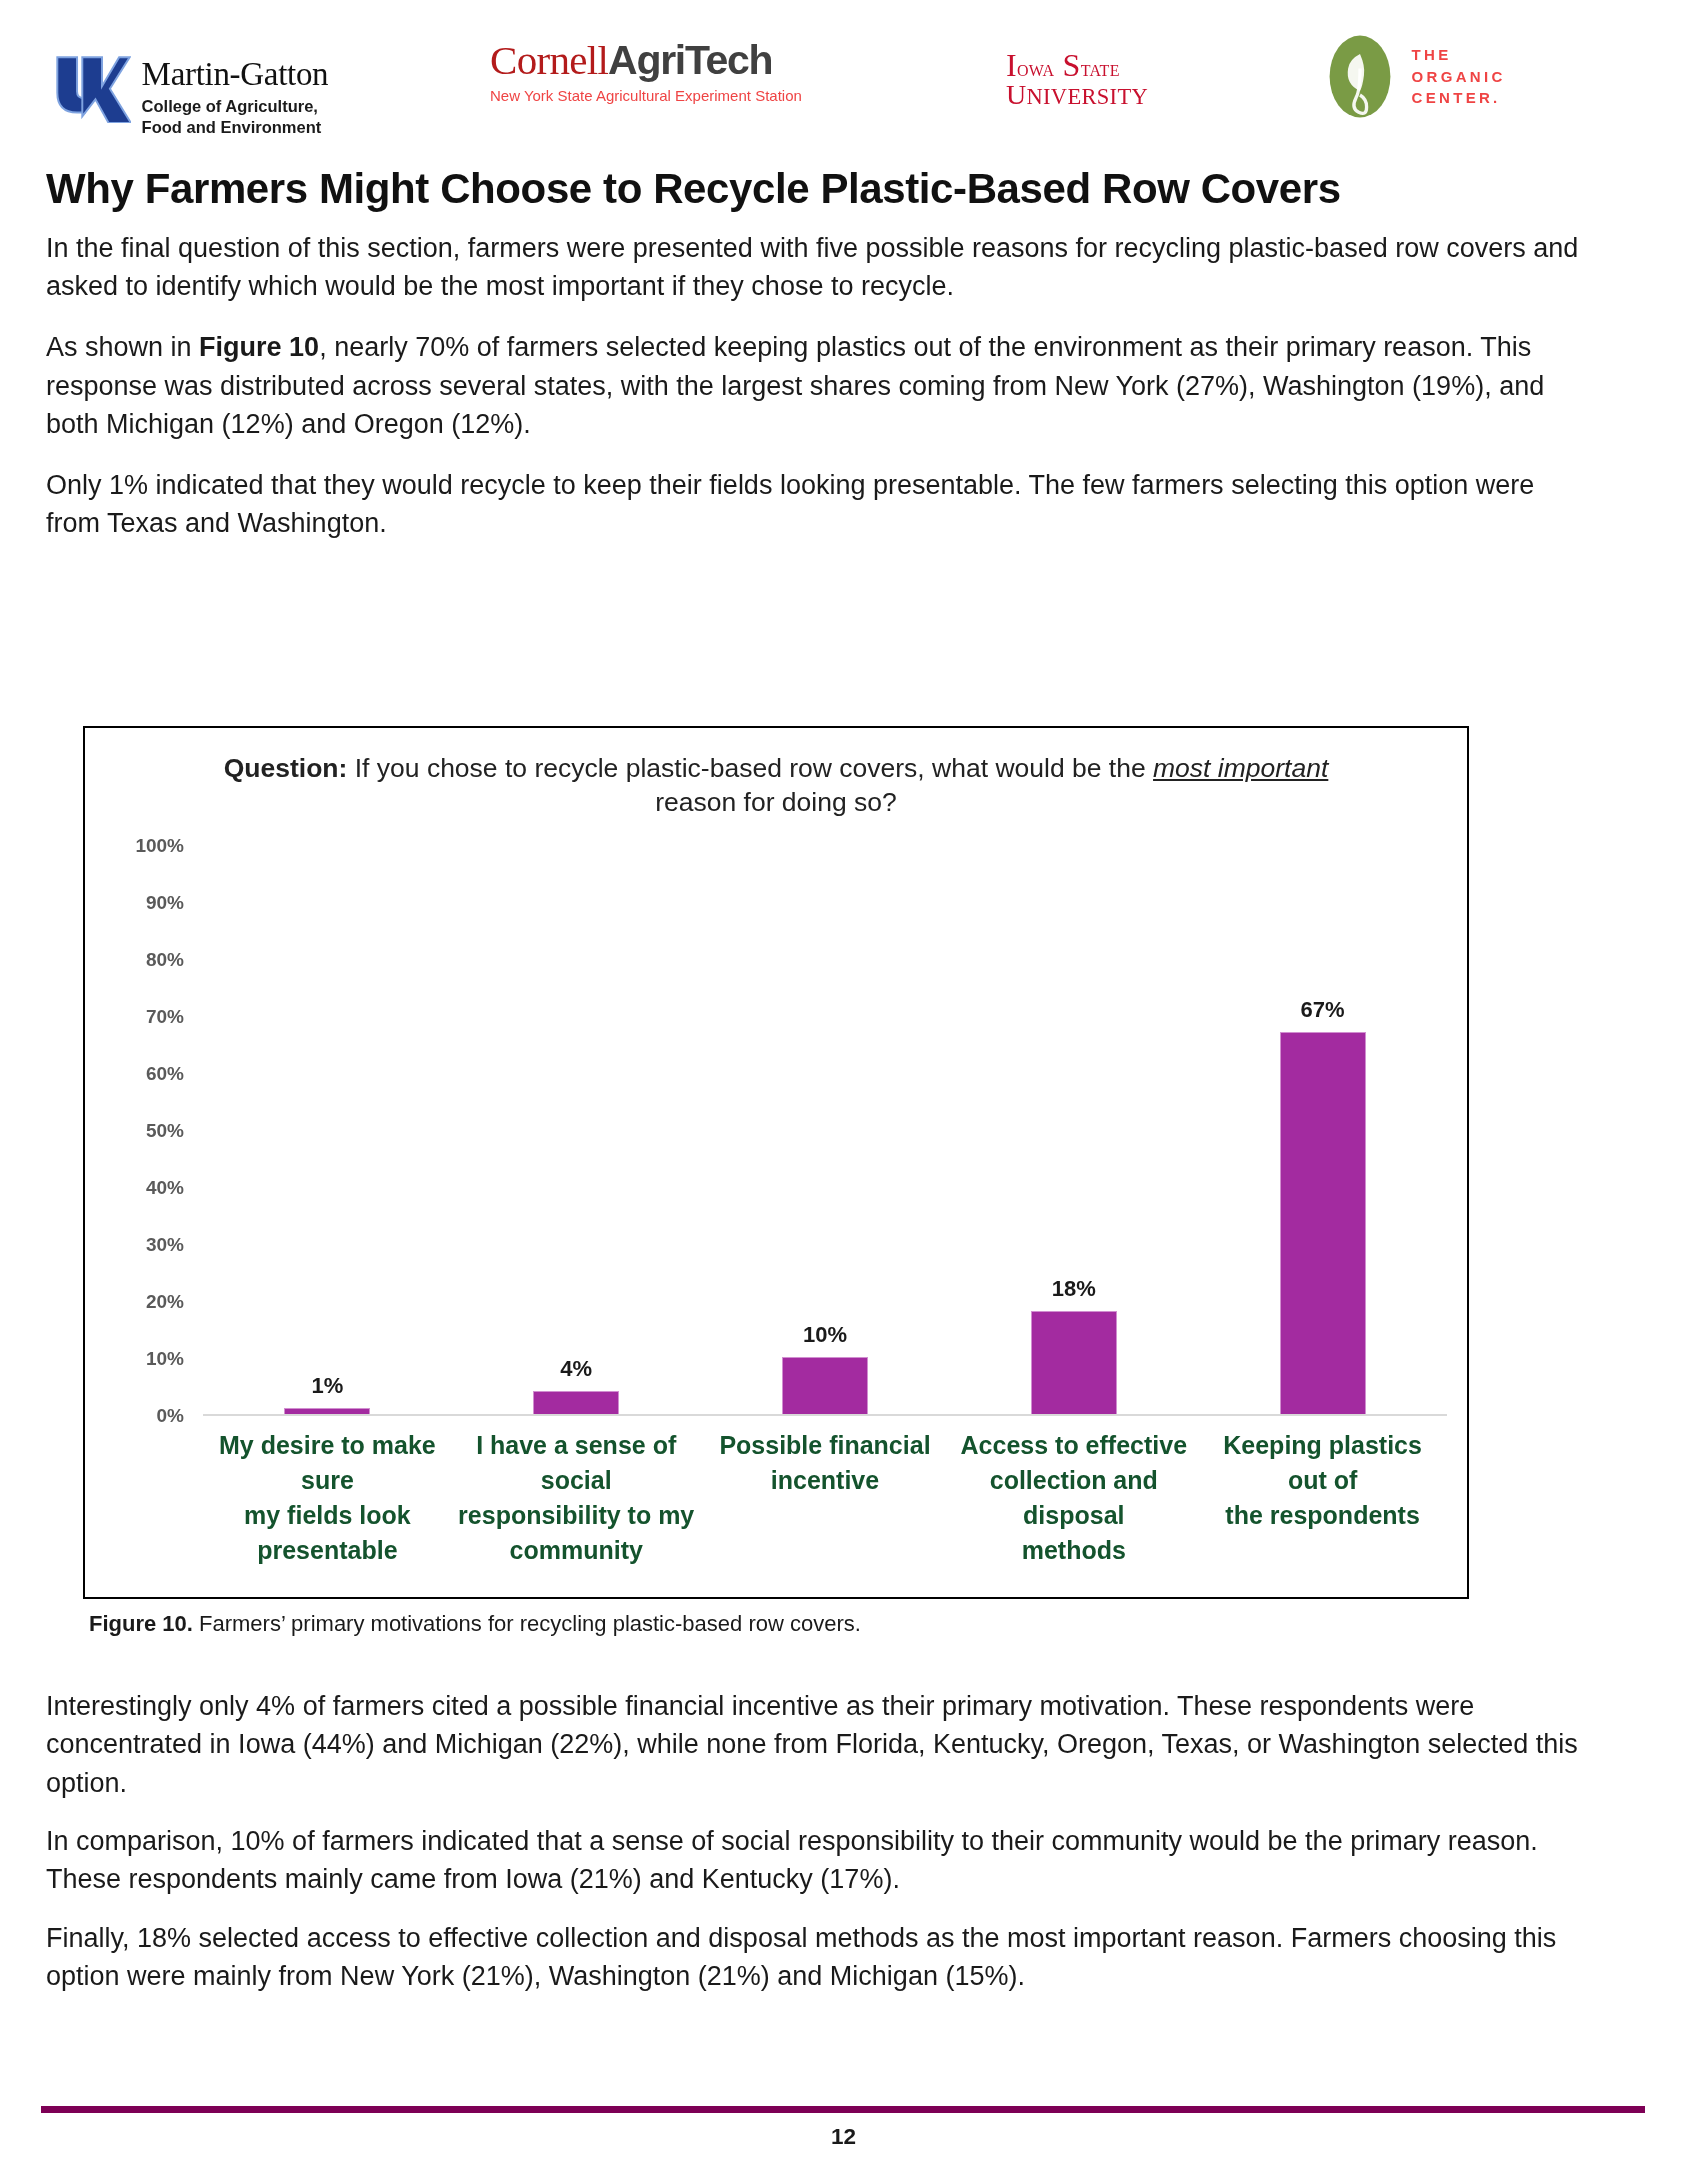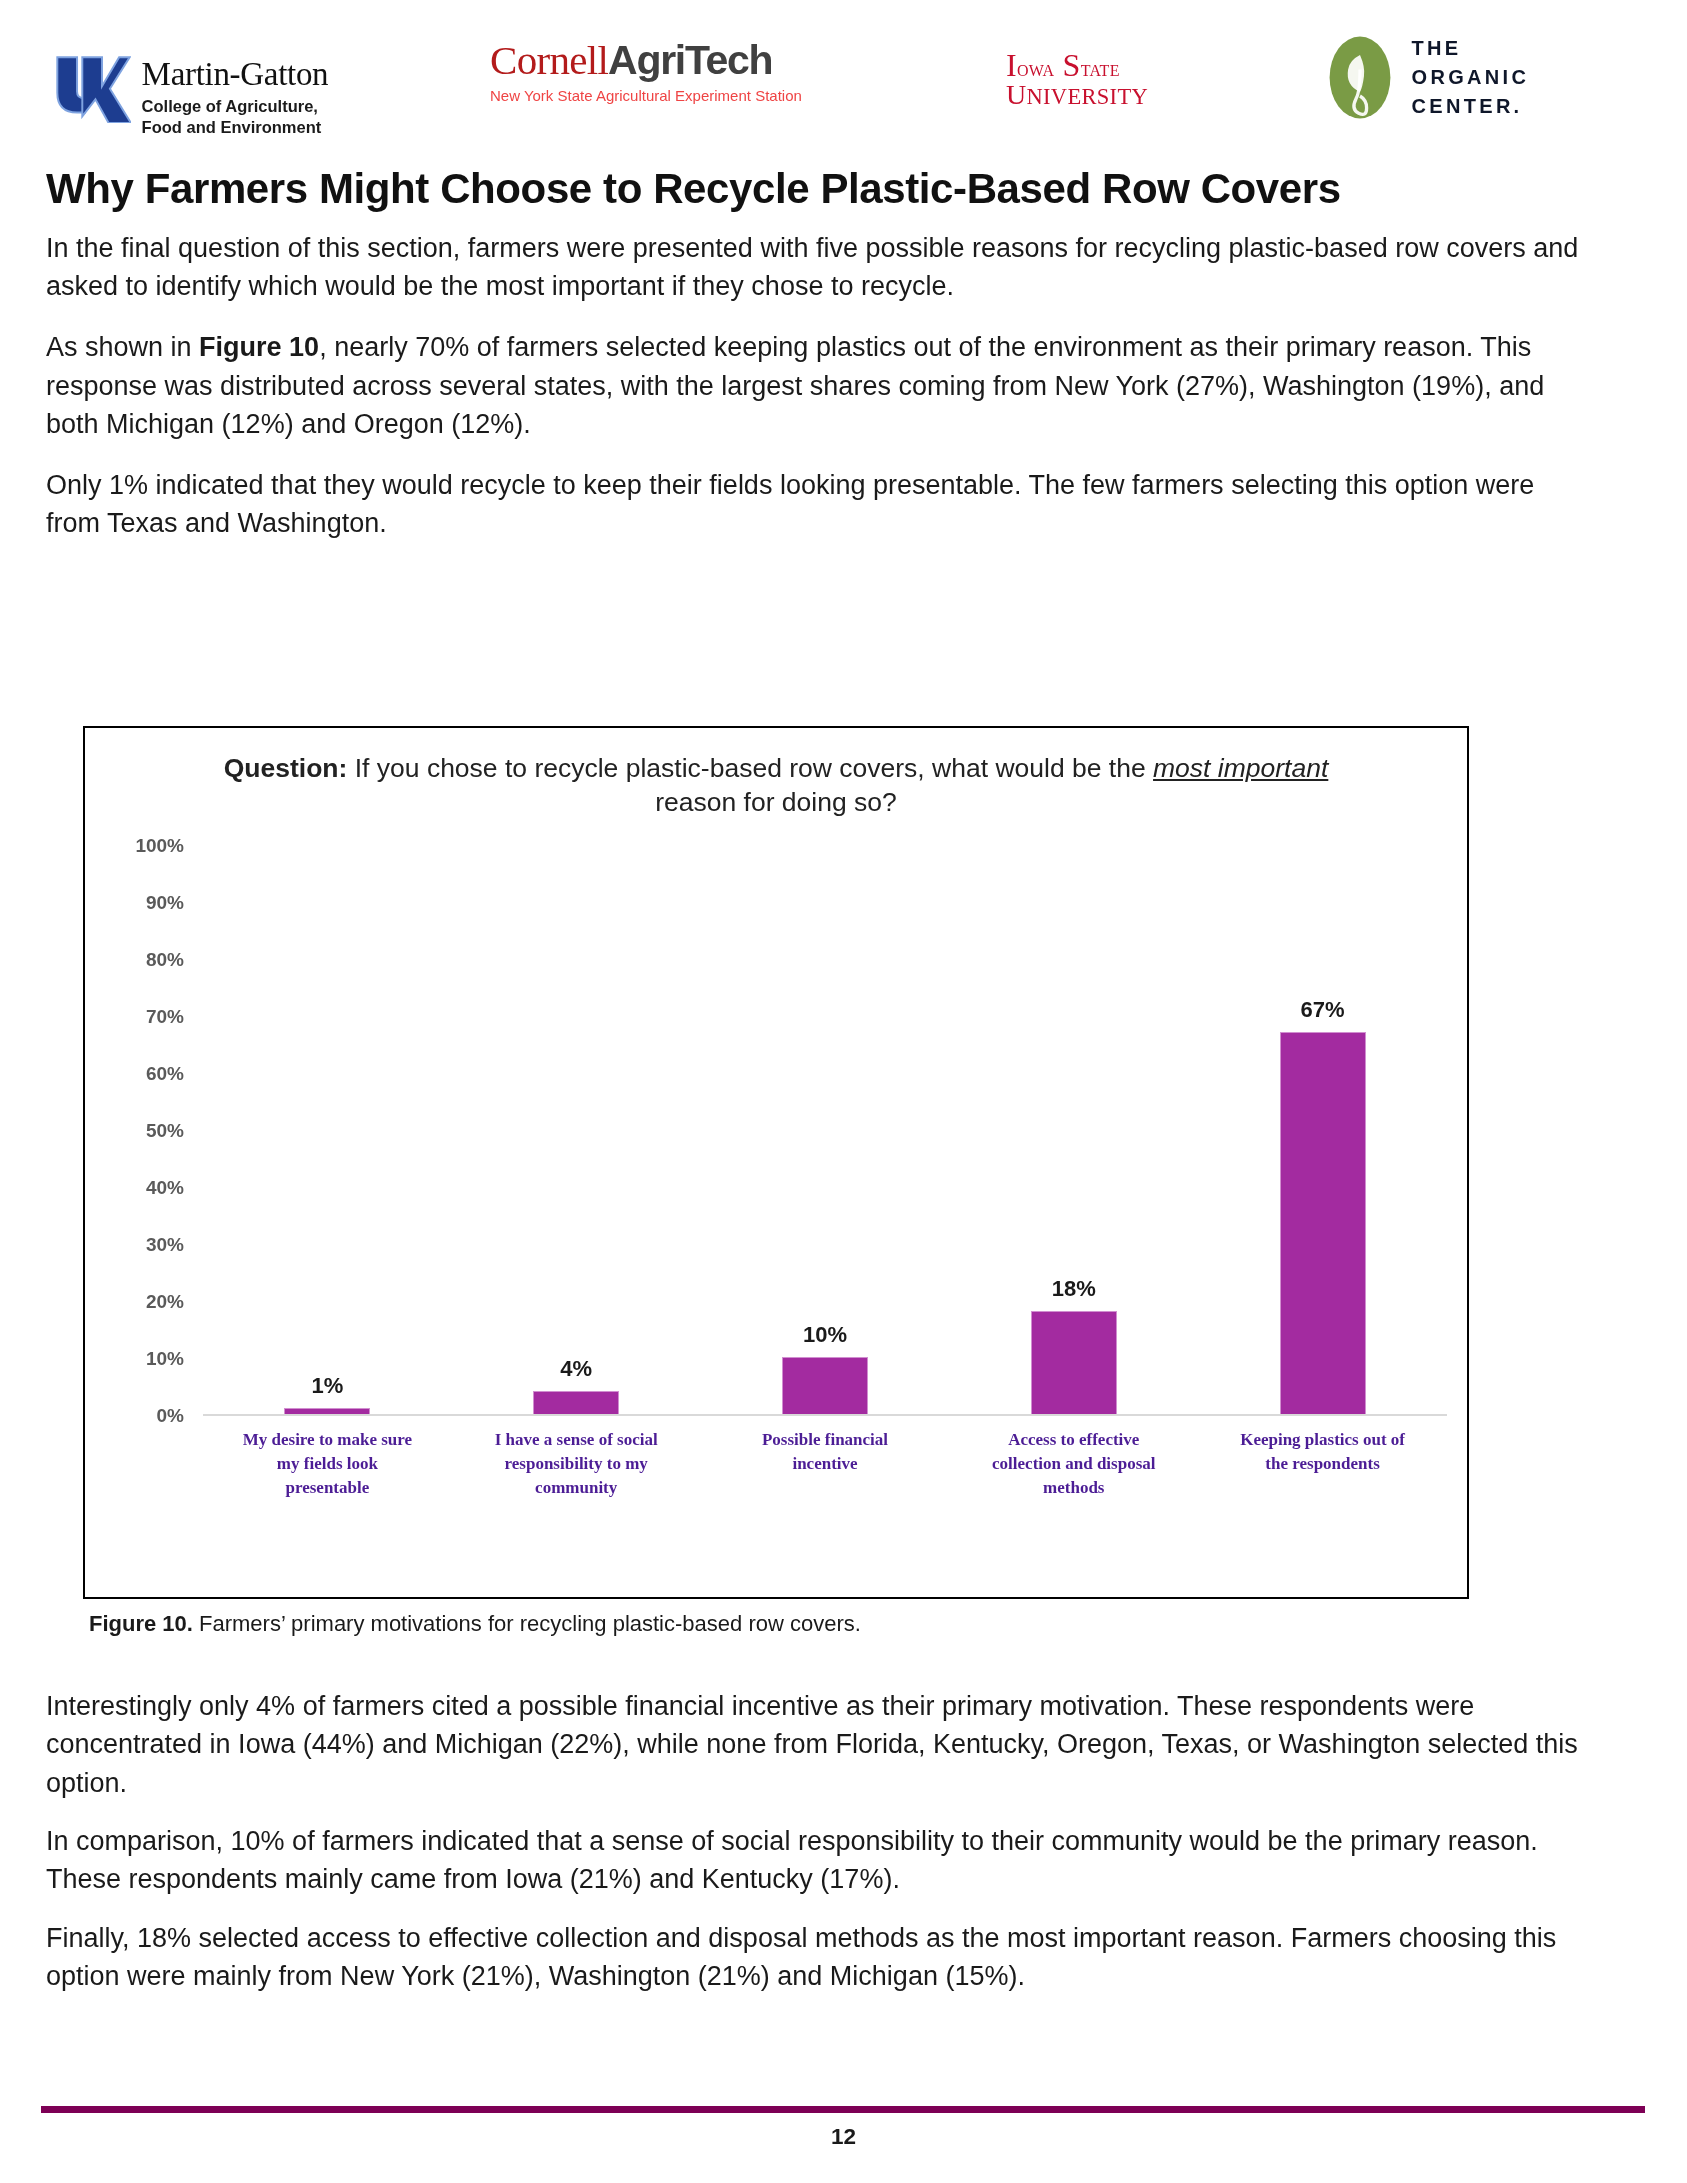--- a/index.html
+++ b/index.html
@@ -95,22 +95,22 @@
   
   .logo-organic { left: 1323px; top: 17px; }
   .oc-mark {
     width: 74px; height: 85px;
     margin-right: 14.6px;
     flex: 0 0 auto;
   }
   .oc-text {
     font-family: "Liberation Sans", sans-serif;
     font-weight: 700;
-    color: #0f172a;
-    font-size: 20px;
+    color: #ef4444;
+    font-size: 15px;
     letter-spacing: 3.3px;
     line-height: 1.45;
     white-space: nowrap;
   }
 
   
   .content {
     position: absolute;
     top: 165px;
     left: 46px;
@@ -228,24 +228,24 @@
   .x-axis {
     position: absolute;
     left: 118px;
     top: 582px;
     width: 1244px;
     display: flex;
   }
   .x-cat {
     flex: 1 1 0;
     text-align: center;
-    font-family: Liberation Serif, serif;
-    font-size: 17px;
-    font-weight: 700;
-    color: #4c1d95;
+    font-family: Liberation Sans, sans-serif;
+    font-size: 25px;
+    font-weight: 700;
+    color: #14532d;
     line-height: 1.40;
     padding: 0 5.3px;
   }
 
   .figure-caption {
     position: absolute;
     left: 89px;
     top: 1611px;
     font-family: "Liberation Sans", sans-serif;
     font-size: 22px;

